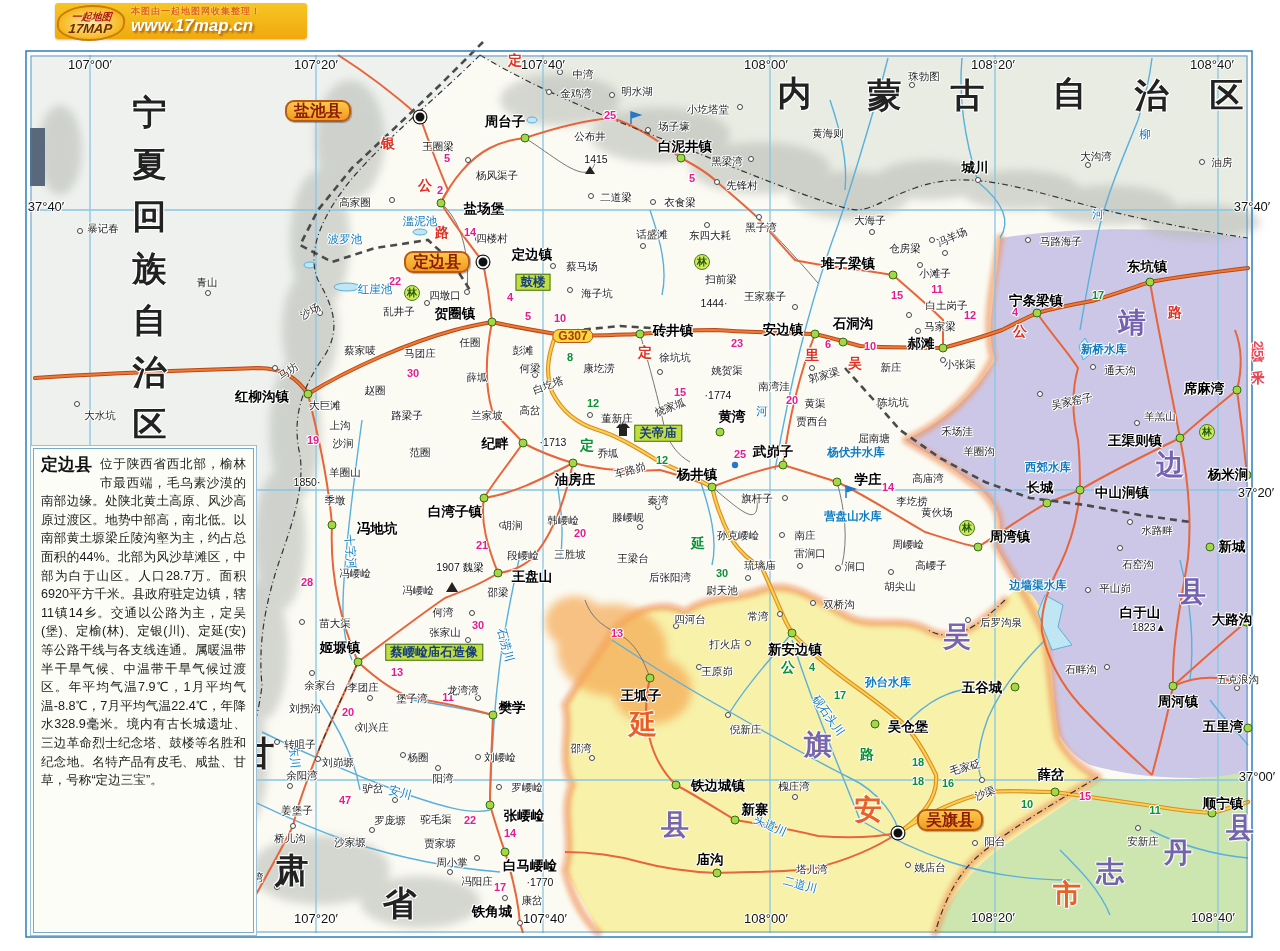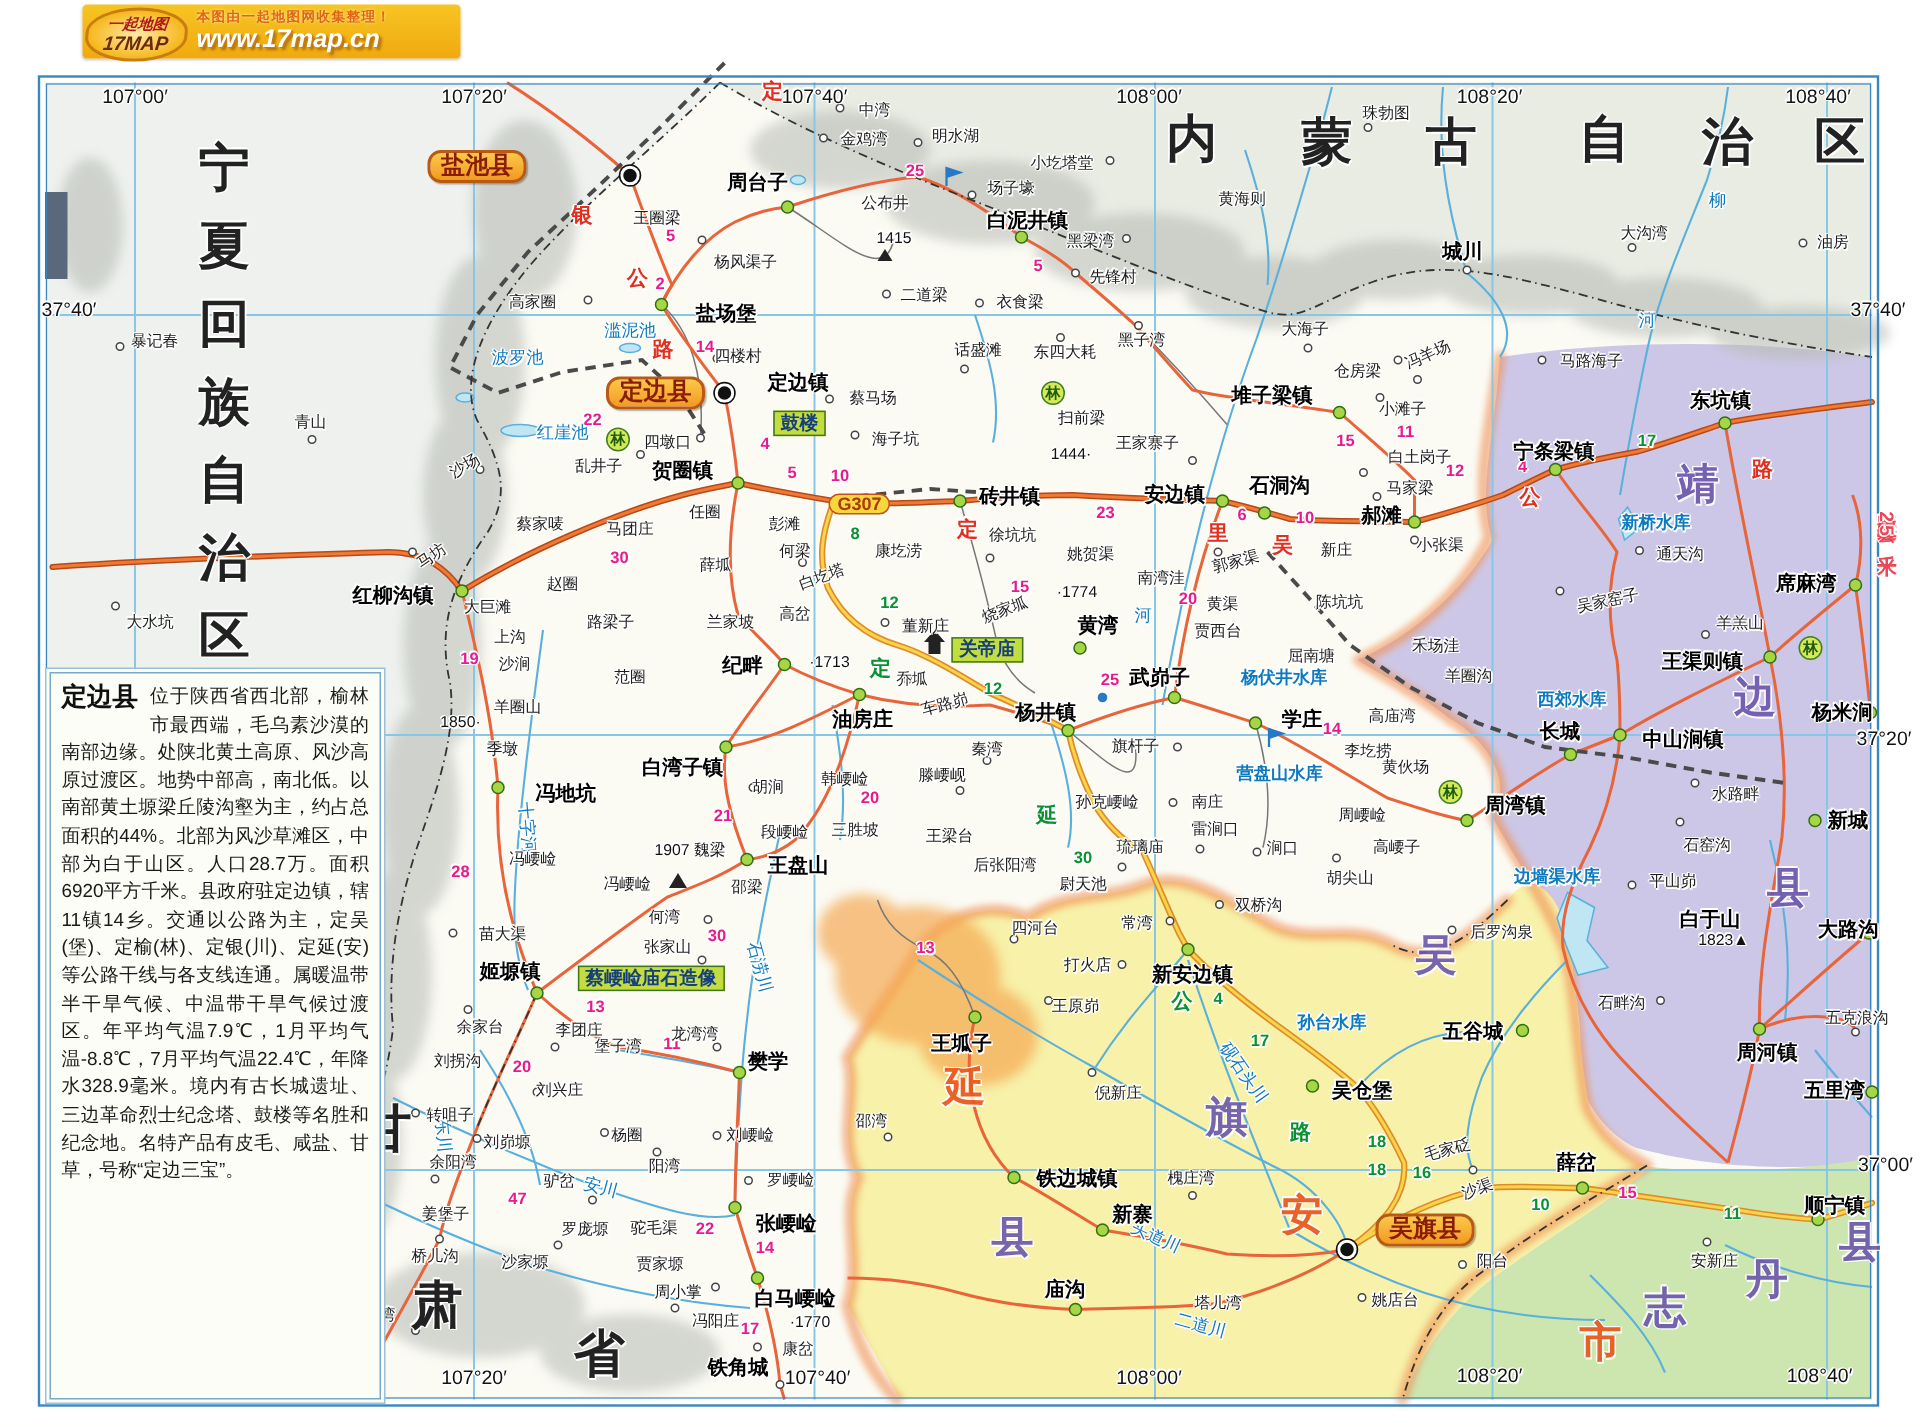--- a/index.html
+++ b/index.html
@@ -558,21 +558,21 @@
       <span class="lb vil" style="left: 1115px; top: 588px;">平山峁</span>
       <span class="lb vil" style="left: 1157px; top: 531px; font-family: Liberation Mono, monospace;">水路畔</span>
       <span class="lb vil" style="left: 1160px; top: 416px;">羊羔山</span>
       <span class="lb vil" style="left: 1120px; top: 370px;">通天沟</span>
       <span class="lb vil" style="left: 1072px; top: 401px; transform: translate(-50%, -50%) rotate(-12deg);">吴家窑子</span>
       <span class="lb vil" style="left: 1238px; top: 679px;">五克浪沟</span>
       <span class="lb vil" style="left: 335px; top: 623px;">苗大渠</span>
       <span class="lb vil" style="left: 443px; top: 612px;">何湾</span>
       <span class="lb vil" style="left: 445px; top: 632px;">张家山</span>
       <span class="lb vil" style="left: 320px; top: 685px;">余家台</span>
-      <span class="lb vil" style="left: 363px; top: 687px; margin-left: 23px;">李团庄</span>
+      <span class="lb vil" style="left: 363px; top: 687px;">李团庄</span>
       <span class="lb vil" style="left: 412px; top: 698px;">堡子湾</span>
       <span class="lb vil" style="left: 463px; top: 690px;">龙湾湾</span>
       <span class="lb vil" style="left: 305px; top: 708px;">刘拐沟</span>
       <span class="lb vil" style="left: 373px; top: 727px;">刘兴庄</span>
       <span class="lb vil" style="left: 300px; top: 744px;">转咀子</span>
       <span class="lb vil" style="left: 338px; top: 762px;">刘峁塬</span>
       <span class="lb vil" style="left: 418px; top: 757px;">杨圈</span>
       <span class="lb vil" style="left: 500px; top: 757px;">刘崾崄</span>
       <span class="lb vil" style="left: 302px; top: 775px;">余阳湾</span>
       <span class="lb vil" style="left: 373px; top: 788px;">驴岔</span>

